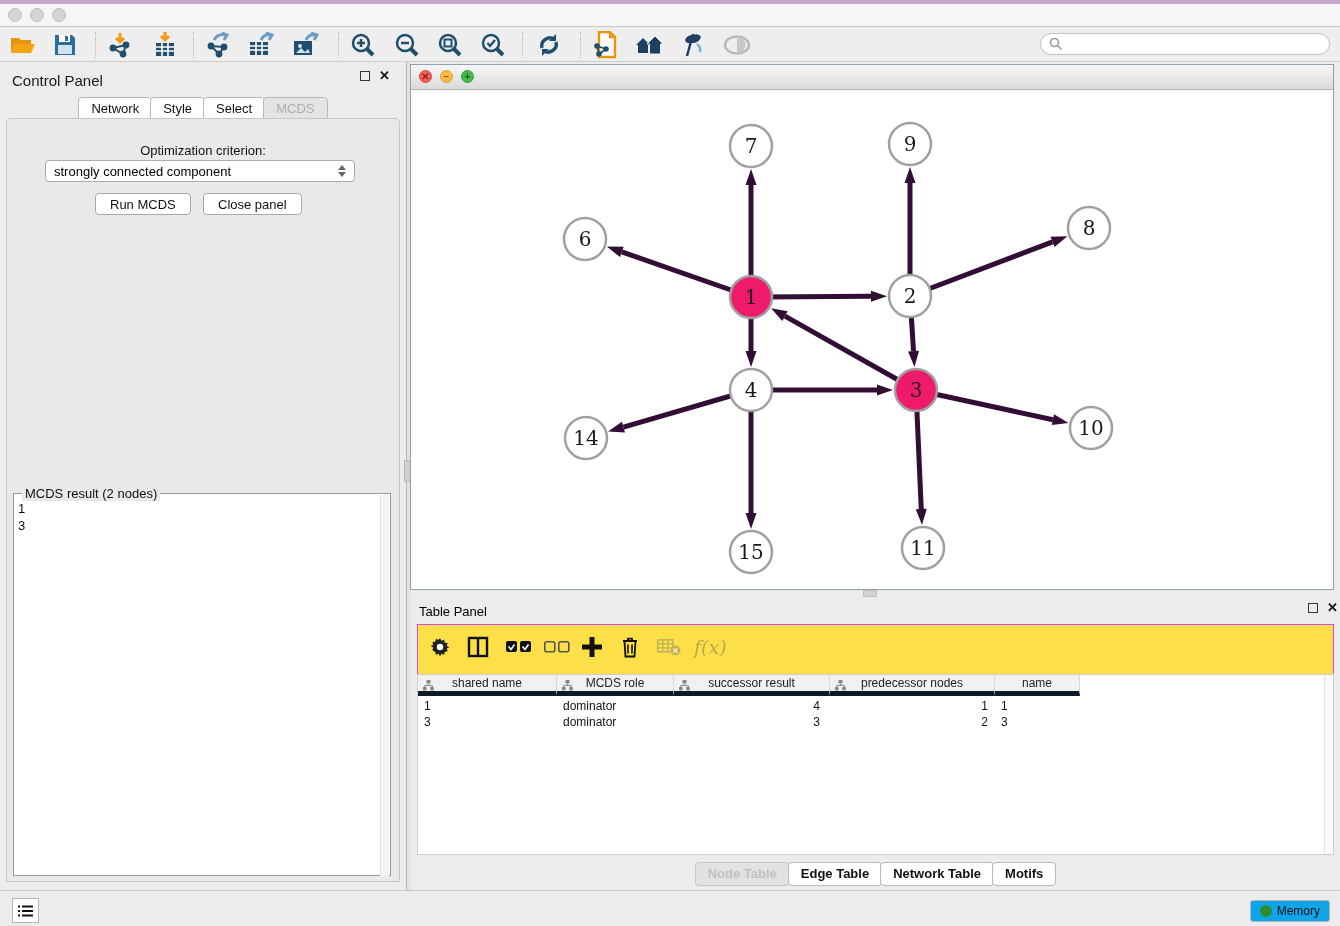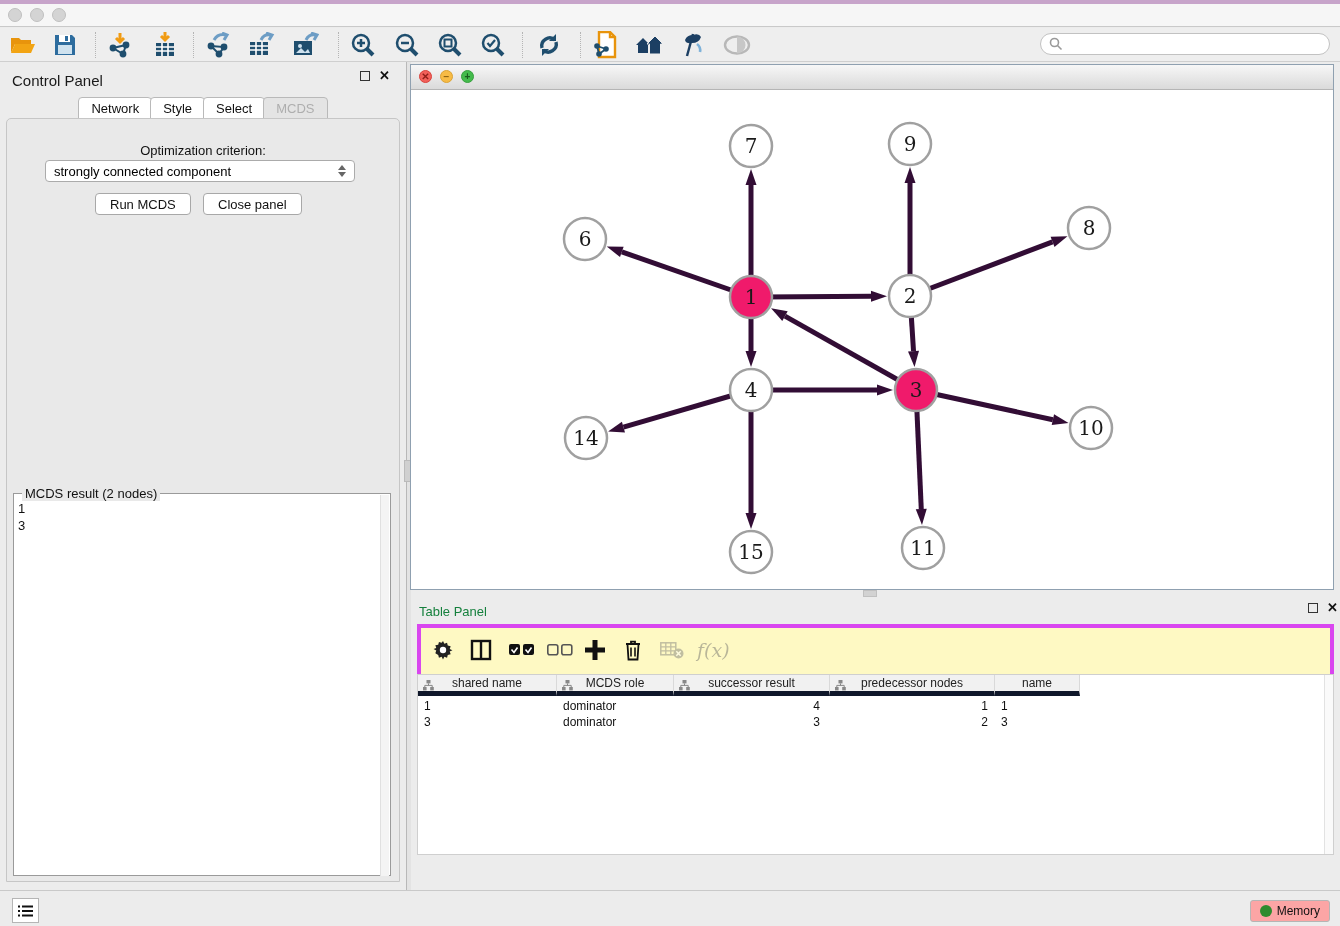--- a/index.html
+++ b/index.html
@@ -47,38 +47,38 @@
 
   
   #net-frame { left:410px; top:64px; width:924px; height:526px; border:1px solid #8fa0b0; background:#fff; }
   #net-titlebar { position:absolute; left:0; top:0; width:100%; height:25px; background:linear-gradient(#f7f7f7,#dadada); border-bottom:1px solid #b5b5b5; }
   .nt-dot { position:absolute; top:5px; width:13px; height:13px; border-radius:50%; font-size:10px; font-weight:bold; text-align:center; line-height:12px; }
   #net-title { position:absolute; top:4px; width:100%; text-align:center; font-size:14px; color:#222; }
   #net-canvas { position:absolute; left:0; top:25px; width:922px; height:499px; background:#fff; }
 
   
   #table-panel { left:411px; top:598px; width:929px; height:292px; background:#ececec; }
-  #tp-header { position:absolute; left:8px; top:6px; font-size:13px; color:#15803d; }
-  #tp-toolbar { position:absolute; left:6px; top:26px; width:917px; height:56px; background:#fef9c3; border:4px solid #d946ef; }
+  #tp-header { position:absolute; left:8px; top:6px; font-size:13px; color:#000000; }
+  #tp-toolbar { position:absolute; left:6px; top:26px; width:917px; height:56px; background:#fde047; border:1px solid #d946ef; }
   .tp-icon { position:absolute; top:7px; height:30px; display:flex; align-items:center; justify-content:center; }
   #tp-table { position:absolute; left:6px; top:76px; width:917px; height:181px; background:#fff; border:1px solid #cfcfcf; }
   #tp-cols { position:absolute; left:0; top:0; height:21px; display:flex; }
   .col-h { height:21px; background:#f1f1f1; border-right:1px solid #d9d9d9; border-bottom:5px solid #0f172a; font-size:12px; color:#222; display:flex; align-items:center; justify-content:center; gap:6px; position:relative; }
   .col-h .hier { position:absolute; left:5px; top:5px; }
   .trow { position:absolute; left:0; height:16px; width:916px; font-size:12px; color:#111; }
   .trow span { position:absolute; top:1px; }
   #tp-scroll { position:absolute; right:0px; top:0px; width:9px; height:179px; background:#fafafa; border-left:1px solid #e2e2e2; }
   #tp-tabs { position:absolute; left:0; top:264px; width:929px; text-align:center; }
   .tp-tab { display:inline-block; font-size:13px; font-weight:bold; padding:3px 12px 4px; background:#fff; border:1px solid #b9b9b9; border-radius:4px; margin:0 -1px; color:#111; }
   .tp-tab.active { background:#e2e2e2; color:#c0c0c0; border-color:#c6c6c6; }
 
   
   #statusbar { left:0; top:890px; width:1340px; height:36px; background:#ececec; border-top:1px solid #c9c9c9; }
   #list-btn { position:absolute; left:12px; top:7px; width:27px; height:25px; background:#fff; border:1px solid #b5b5b5; display:flex; align-items:center; justify-content:center; }
-  #memory-btn { position:absolute; right:10px; top:9px; height:22px; background:#fca5a5; border:1px solid #b5b5b5; border-radius:3px; display:flex; align-items:center; gap:5px; padding:0 9px; font-size:12px; color:#111; }
+  #memory-btn { position:absolute; right:10px; top:9px; height:22px; background:#0ea5e9; border:1px solid #b5b5b5; border-radius:3px; display:flex; align-items:center; gap:5px; padding:0 9px; font-size:12px; color:#111; }
   #memory-btn .dot { width:12px; height:12px; border-radius:50%; background:#2e8b2e; }
 
   .grayed { opacity:.45; }
   svg { display:block; }
 </style>
 </head>
 <body>
 
 <div class="abs" id="titlebar">
   <div class="accent"></div>
@@ -442,20 +442,23 @@
     <div class="trow" style="top:39px">
       <span style="left:6px">3</span>
       <span style="left:145px">dominator</span>
       <span style="left:388px; width:14px; text-align:right">3</span>
       <span style="left:556px; width:14px; text-align:right">2</span>
       <span style="left:583px">3</span>
     </div>
     <div id="tp-scroll"></div>
   </div>
 
+  <div id="tp-tabs">
+    <span class="tp-tab active">Node Table</span><span class="tp-tab">Edge Table</span><span class="tp-tab">Network Table</span><span class="tp-tab">Motifs</span>
+  </div>
 </div>
 
 <div class="abs" id="statusbar">
   <div id="list-btn">
     <svg width="16" height="14" viewBox="0 0 16 14">
         <g stroke="#111" stroke-width="2">
           <path d="M4 2.5 h11 M4 7 h11 M4 11.5 h11"></path>
         </g>
         <g fill="#111">
           <rect x="0" y="1.5" width="2" height="2"></rect>

